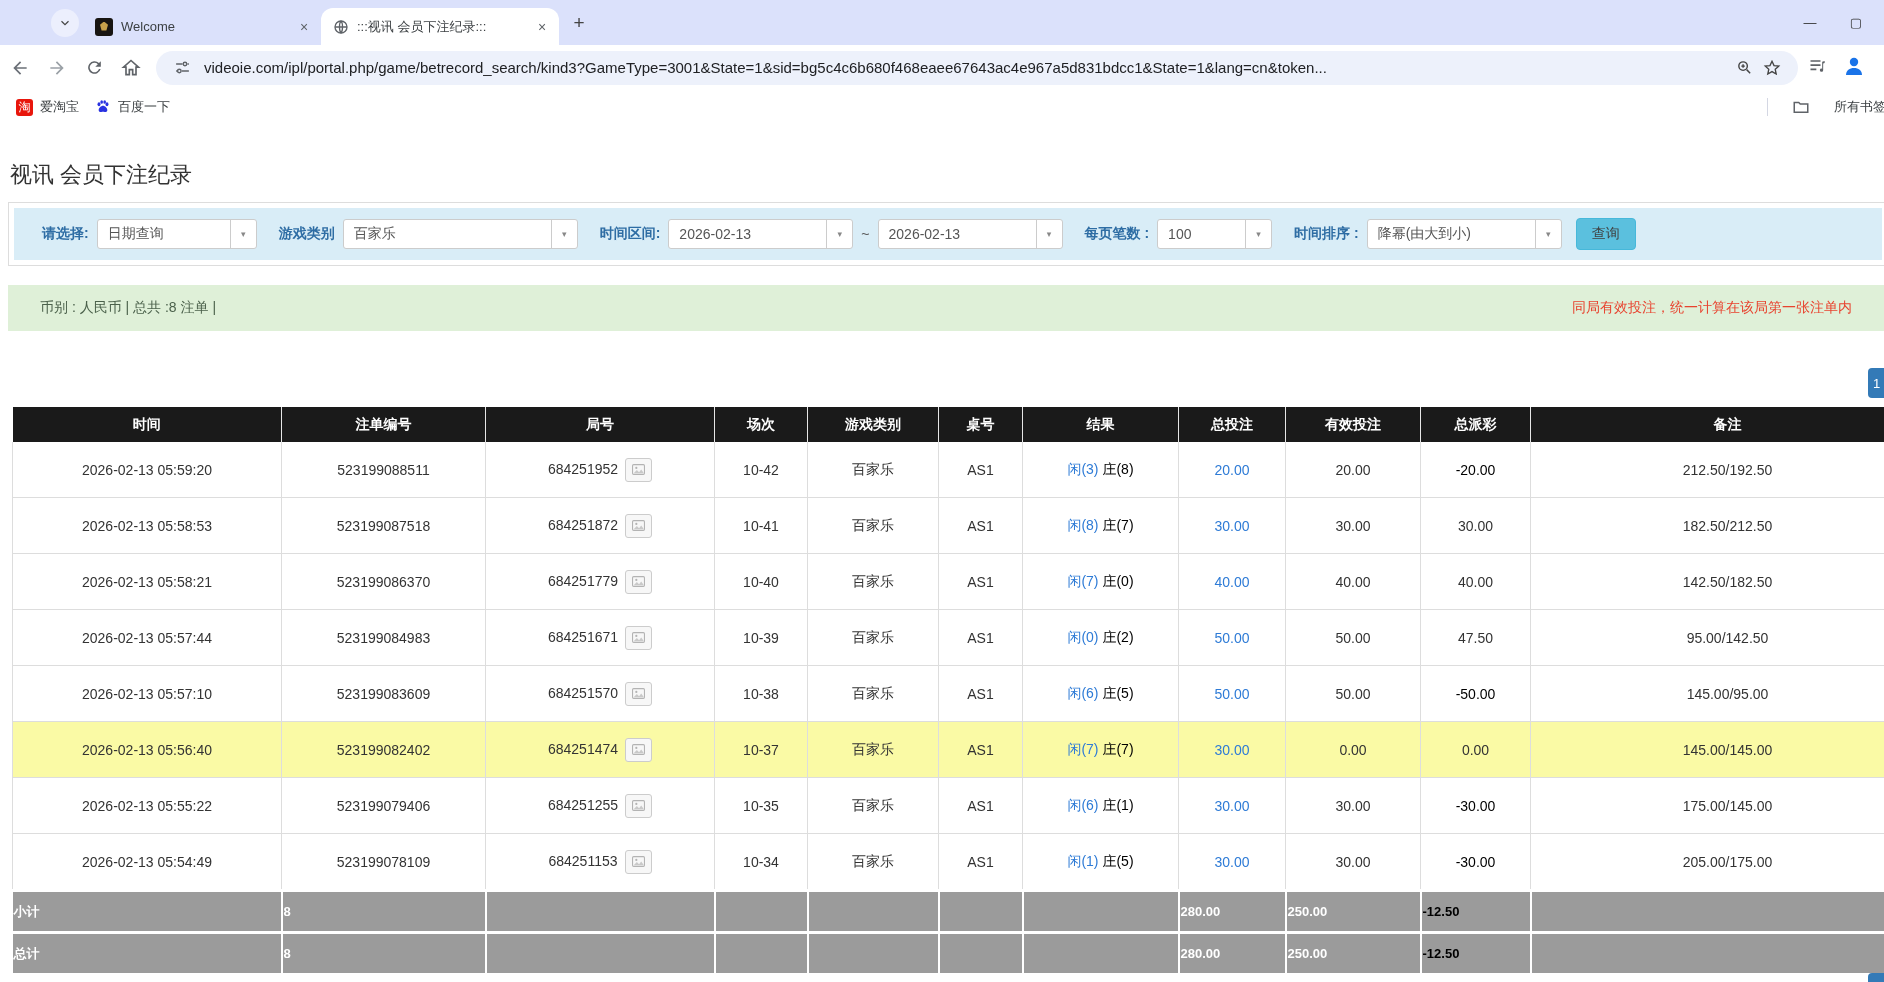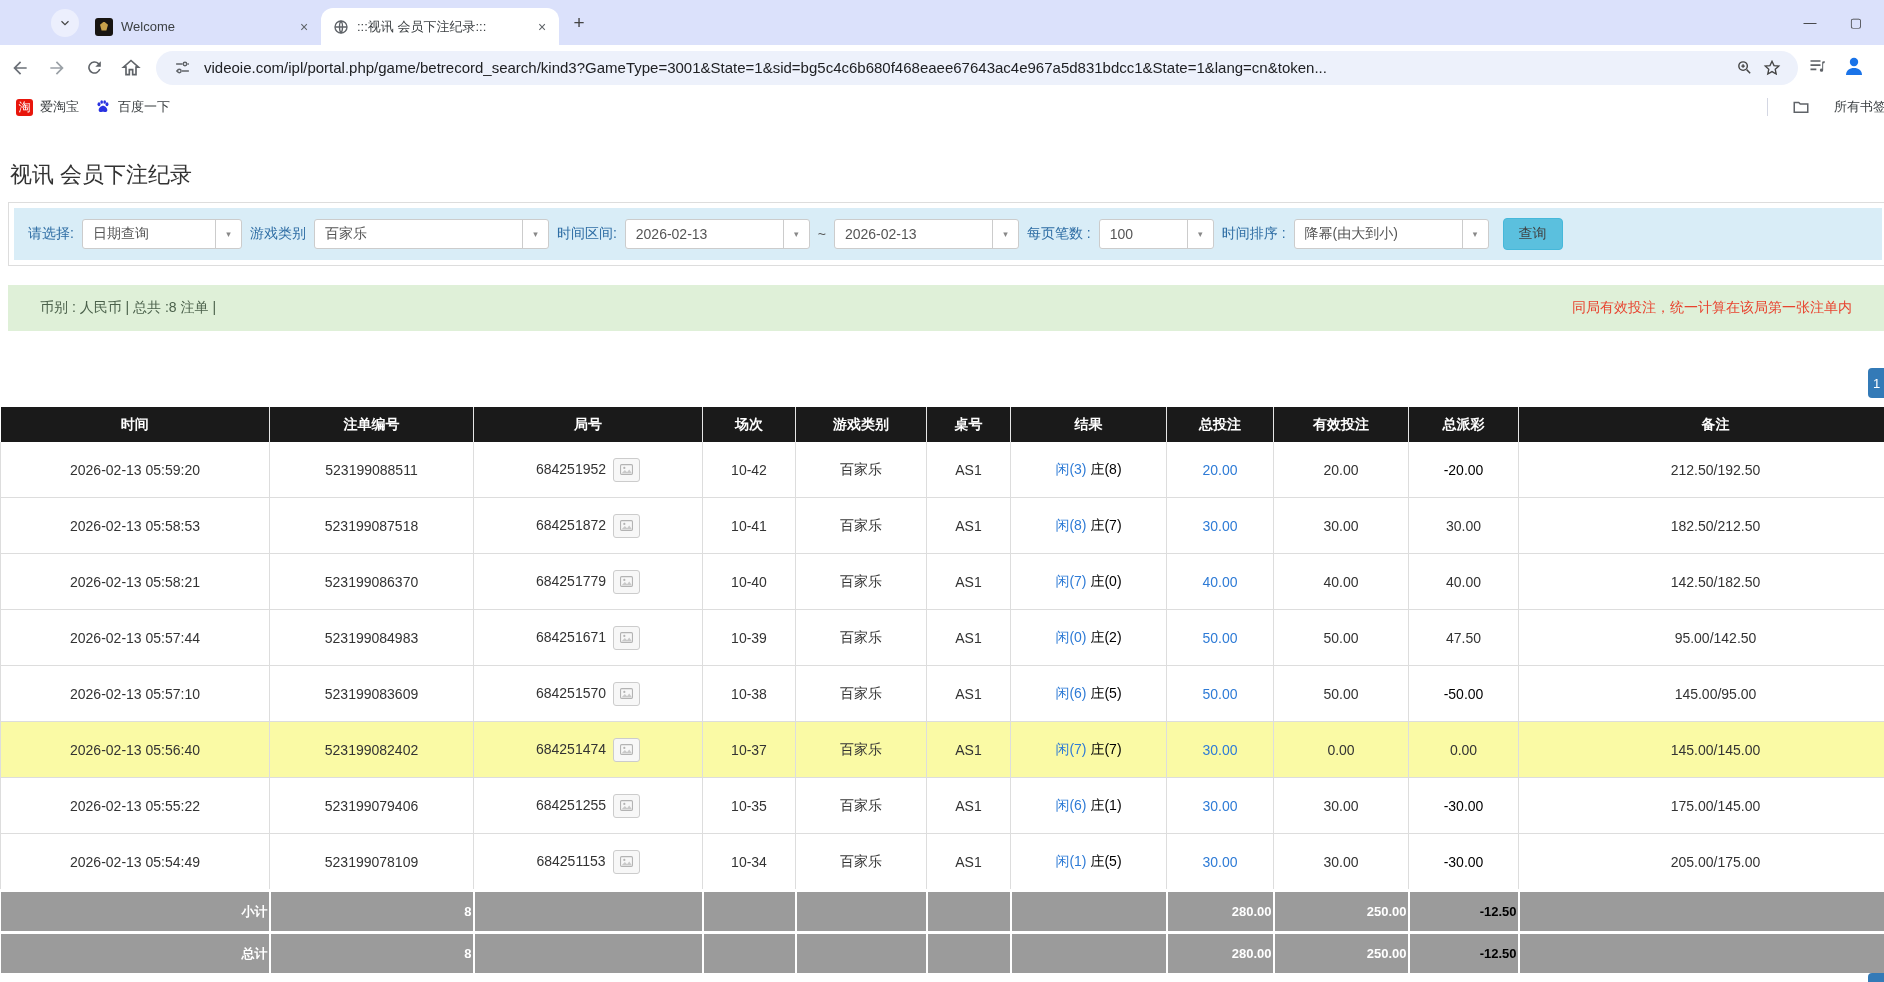--- a/index.html
+++ b/index.html
@@ -44,21 +44,21 @@
   .bm-divider{width:1px;height:18px;background:#d4d7e3;}
   .allbm-label{font-size:13px;color:#3c4043;width:50px;overflow:hidden;white-space:nowrap;}
 
   
   .page-title{position:absolute;top:160px;left:10px;font-size:22px;color:#333;}
 
   .filter-panel{position:absolute;top:202px;left:8px;width:1880px;height:64px;background:#fff;
                 border:1px solid #ddd;box-sizing:border-box;padding:5px;}
   .filter-bar{height:100%;background:#d9edf7;display:flex;align-items:center;gap:8px;
               padding-left:14px;box-sizing:border-box;}
-  .flabel{font-size:14px;font-weight:normal;color:#2e6da4;white-space:nowrap;}
+  .flabel{font-size:14px;font-weight:bold;color:#2e6da4;white-space:nowrap;margin-left:14px;}
   .sel{height:30px;background:#fff;border:1px solid #ccc;border-radius:3px;display:flex;
        align-items:center;box-sizing:border-box;flex:none;}
   .sel .txt{padding:0 10px;font-size:14px;color:#555;flex:1;white-space:nowrap;overflow:hidden;}
   .sel .arr{width:25px;align-self:stretch;border-left:1px solid #ccc;display:flex;
             align-items:center;justify-content:center;color:#888;font-size:9px;}
   .w160{width:160px}.w235{width:235px}.w185{width:185px}.w115{width:115px}.w195{width:195px}
   .tilde{font-size:14px;color:#555;}
   .search-btn{height:32px;padding:0 15px;margin-left:6px;background:#5bc0de;border:1px solid #46b8da;
               border-radius:4px;color:#404040;font-size:14px;cursor:pointer;}
 
@@ -68,35 +68,35 @@
   .summary-left{color:#4b614b;}
   .summary-right{color:#e8432f;}
 
   .pager-top{position:absolute;top:368px;right:0;width:16px;height:30px;background:#337ab7;
              border-radius:4px 0 0 4px;color:#fff;font-size:13px;display:flex;align-items:center;
              padding-left:5px;box-sizing:border-box;}
   .pager-bottom{position:absolute;bottom:0;right:0;width:16px;height:9px;background:#337ab7;
                 border-radius:4px 0 0 0;}
 
   
-  .table-wrap{position:absolute;top:407px;left:0;right:0;height:575px;overflow:hidden;}
+  .table-wrap{position:absolute;top:407px;left:12px;right:0;height:575px;overflow:hidden;}
   table{border-collapse:collapse;width:1912px;table-layout:fixed;}
   thead th{background:#1a1a1a;color:#fff;font-size:14px;font-weight:bold;height:33px;
            border-right:1px solid #e6e6e6;}
   tbody td{height:53px;text-align:center;font-size:14px;color:#333;background:#fff;
            border-right:1px solid #ddd;border-bottom:1px solid #ddd;}
   tbody td:first-child{border-left:1px solid #ddd;}
   tr.hl td{background:#fafaa5;}
   .blue{color:#2e7bd6;}
   .red{color:#000000;}
   .thumb-btn{display:inline-flex;align-items:center;justify-content:center;width:27px;height:24px;
              border:1px solid #ccc;background:#f7f7f7;border-radius:3px;vertical-align:middle;
              margin-left:7px;cursor:pointer;}
   tfoot td{height:37px;background:#9b9b9b;color:#fff;font-size:13px;font-weight:bold;
-           text-align:right;border-right:2px solid #fff;border-top:3px solid #fff;}
+           text-align:left;border-right:2px solid #fff;border-top:3px solid #fff;}
 </style>
 </head>
 <body>
 
 <div id="screen">
 
   <div class="tabstrip">
     <div class="tab-search">
       <svg width="14" height="14" viewBox="0 0 24 24">
           <path d="M6 9l6 6 6-6" fill="none" stroke="#444" stroke-width="2"></path>

